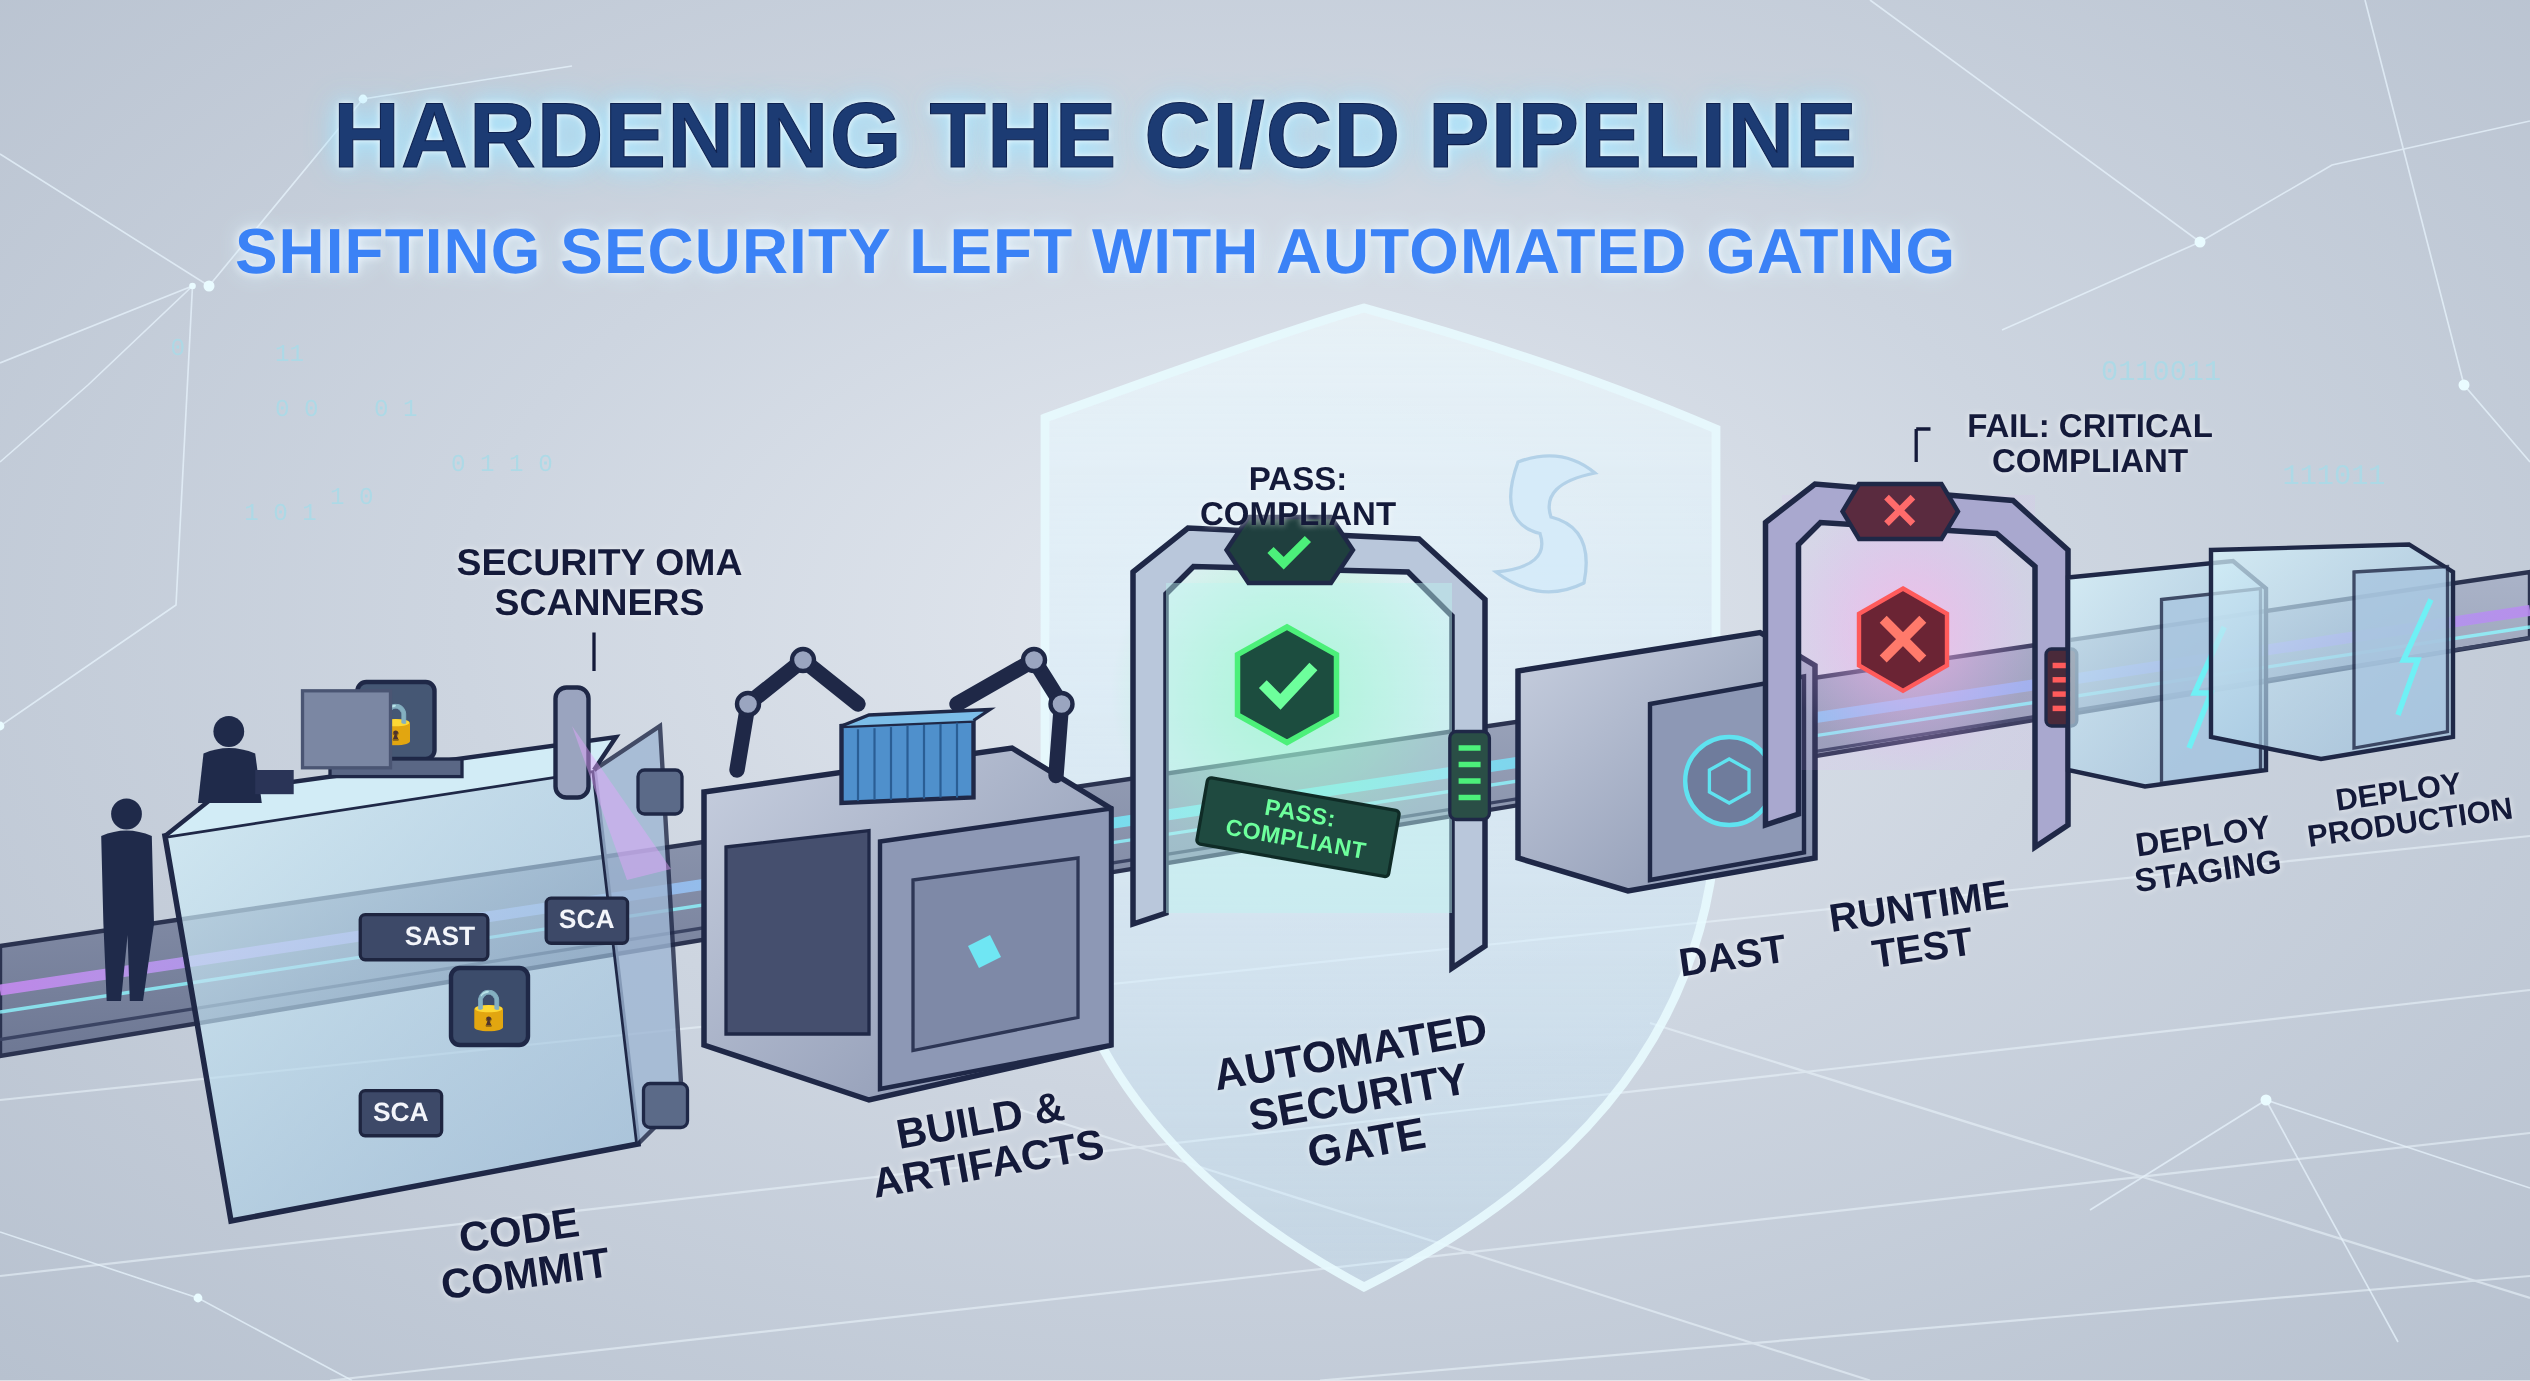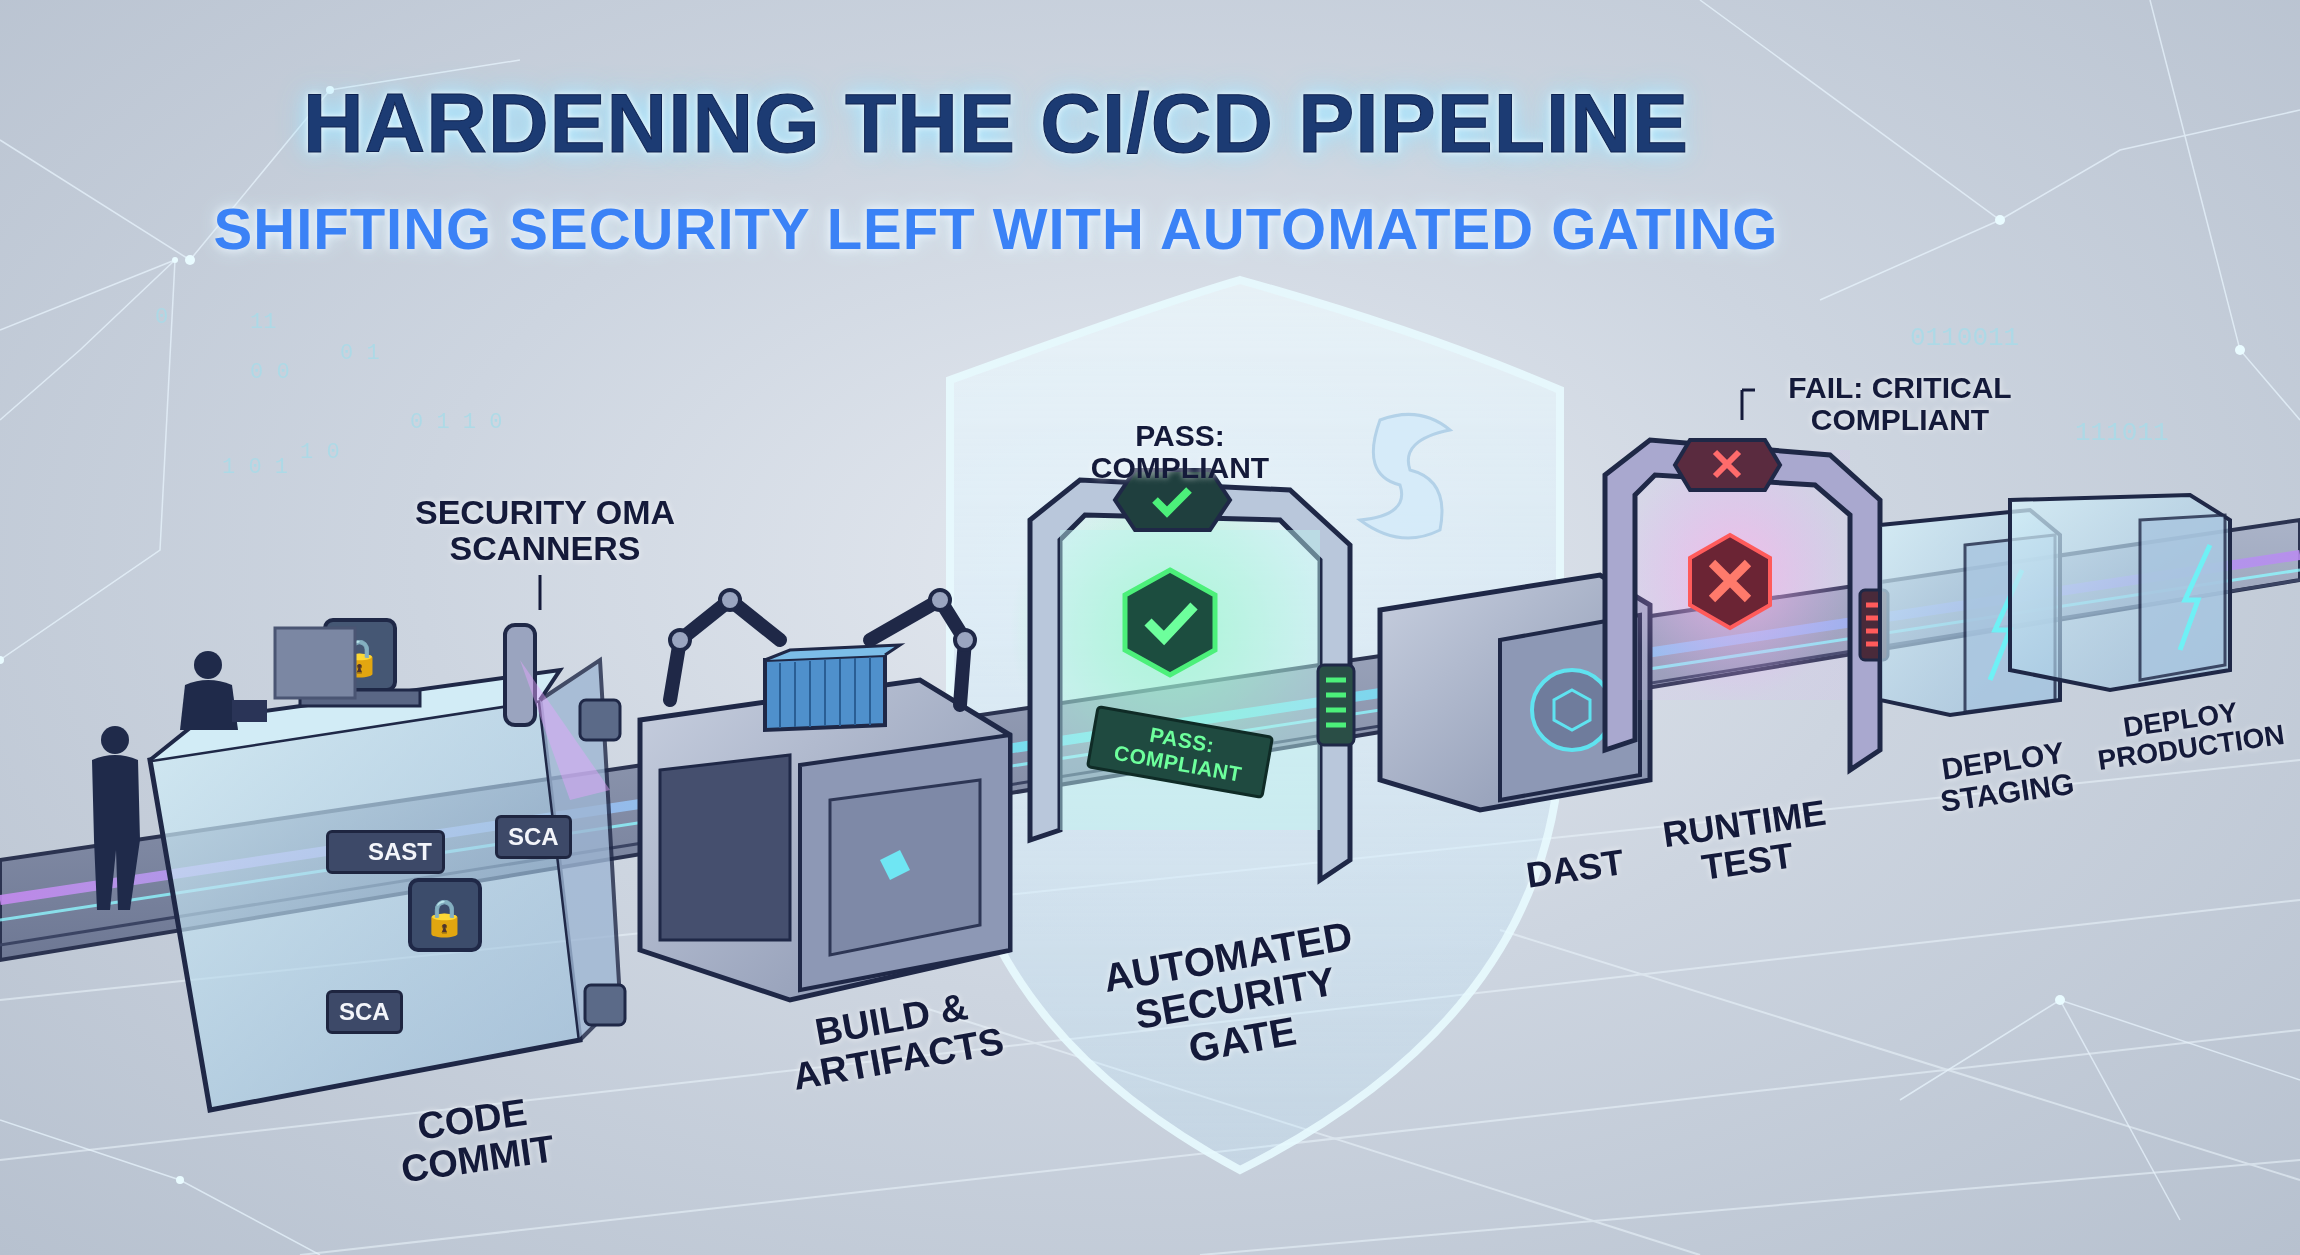--- a/index.html
+++ b/index.html
@@ -241,21 +241,21 @@
     <path d="M2210 545 L2185 600 L2198 600 L2180 650" stroke="#6ff0f5" stroke-width="5" fill="none"></path>
   </g>
 
   <path d="M540 575 V610" stroke="#141a3a" stroke-width="3"></path>
   <path d="M1742 390 V420 M1742 390 H1755" stroke="#141a3a" stroke-width="3" fill="none"></path>
 </svg>
 
 <div class="bin" style="left:155px;top:305px;">0</div>
 <div class="bin" style="left:250px;top:310px;">11</div>
 <div class="bin" style="left:250px;top:360px;">0 0</div>
-<div class="bin" style="left:340px;top:341px;">0 1</div>
+<div class="bin" style="left:340px;top:360px;">0 1</div>
 <div class="bin" style="left:222px;top:435px;margin-top:20px;">1 0 1</div>
 <div class="bin" style="left:300px;top:440px;">1 0</div>
 <div class="bin" style="left:410px;top:410px;">0 1 1 0</div>
 <div class="bin" style="left:1910px;top:325px;font-size:26px;">0110011</div>
 <div class="bin" style="left:2075px;top:420px;font-size:26px;">111011</div>
 
 <h1 class="title title-main">HARDENING THE CI/CD PIPELINE</h1>
 <h2 class="title title-sub">SHIFTING SECURITY LEFT WITH AUTOMATED GATING</h2>
 
 <div class="label" style="left:405px;top:495px;width:280px;font-size:34px;">

